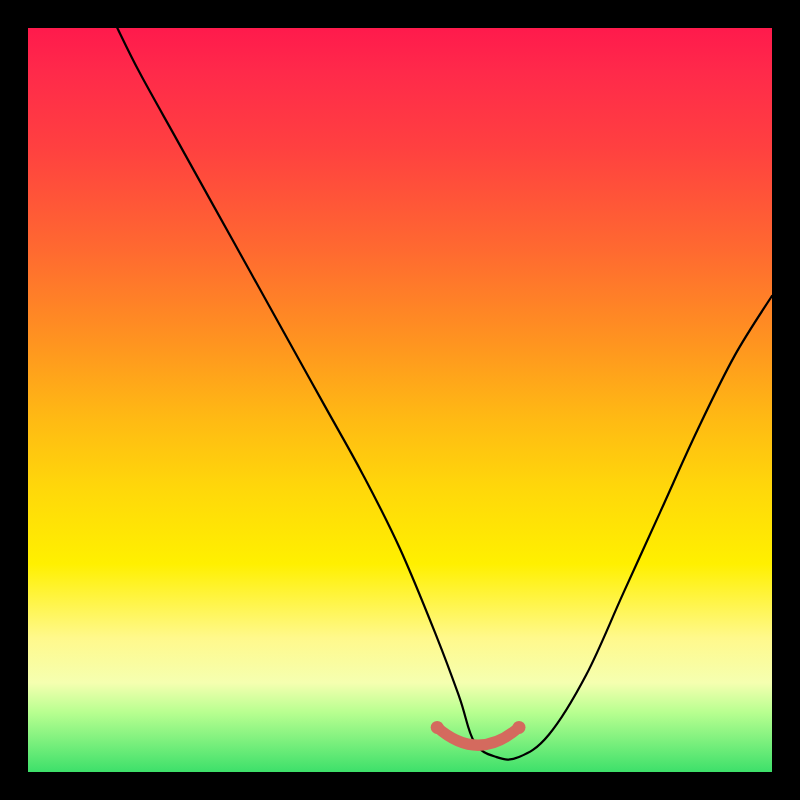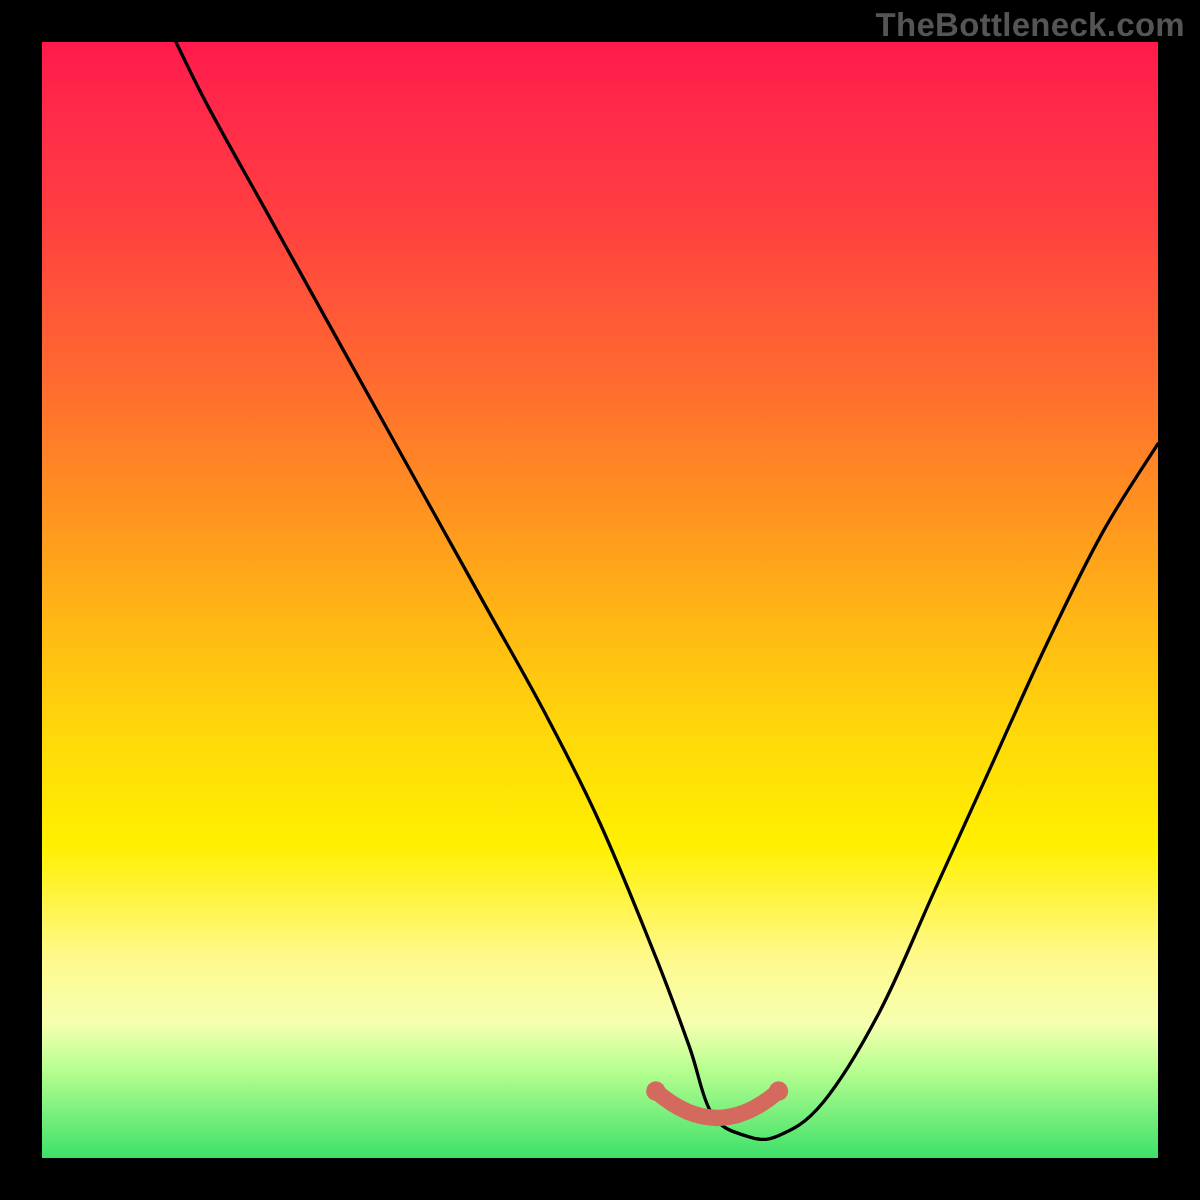--- a/index.html
+++ b/index.html
@@ -73,21 +73,20 @@
     stroke-linejoin: round;
   }
   .trough-dot {
     fill: #d46a5e;
   }
 </style>
 </head>
 <body>
 
 <div class="frame">
-  <div class="watermark">TheBottleneck.com</div>
 
   <div class="plot">
     <svg class="curve" viewBox="0 0 744 744">
       <path id="curve-path" class="curve-main" d="M 89.3 0.0 C 93.3 8.0 100.9 24.6 111.6 44.6 C 122.3 64.7 135.4 87.5 148.8 111.6 C 162.2 135.7 172.6 154.5 186.0 178.6 C 199.4 202.7 209.8 221.4 223.2 245.5 C 236.6 269.6 247.0 288.4 260.4 312.5 C 273.8 336.6 284.2 355.3 297.6 379.4 C 311.0 403.5 321.4 421.0 334.8 446.4 C 348.2 471.8 358.6 491.3 372.0 520.8 C 385.4 550.3 398.5 583.3 409.2 610.1 C 419.9 636.9 424.8 650.9 431.5 669.6 C 438.2 688.3 439.7 703.5 446.4 714.2 C 453.1 725.0 460.7 726.4 468.7 729.1 C 476.8 731.8 481.7 733.1 491.0 729.1 C 500.4 725.1 508.7 721.5 520.8 706.8 C 532.9 692.1 544.6 672.7 558.0 647.3 C 571.4 621.8 581.8 594.9 595.2 565.4 C 608.6 536.0 619.0 513.1 632.4 483.6 C 645.8 454.1 656.2 429.9 669.6 401.8 C 683.0 373.6 693.4 351.5 706.8 327.4 C 720.2 303.3 737.3 278.6 744.0 267.8"></path>
       <path id="trough-path" class="trough" d="M 409.2 699.4 Q 450.1 735.1 491.0 699.4"></path>
 
       <circle id="trough-dot-left" class="trough-dot" r="6.5" cx="409.2" cy="699.4"></circle>
       <circle id="trough-dot-right" class="trough-dot" r="6.5" cx="491.0" cy="699.4"></circle>
     </svg>
   </div>

